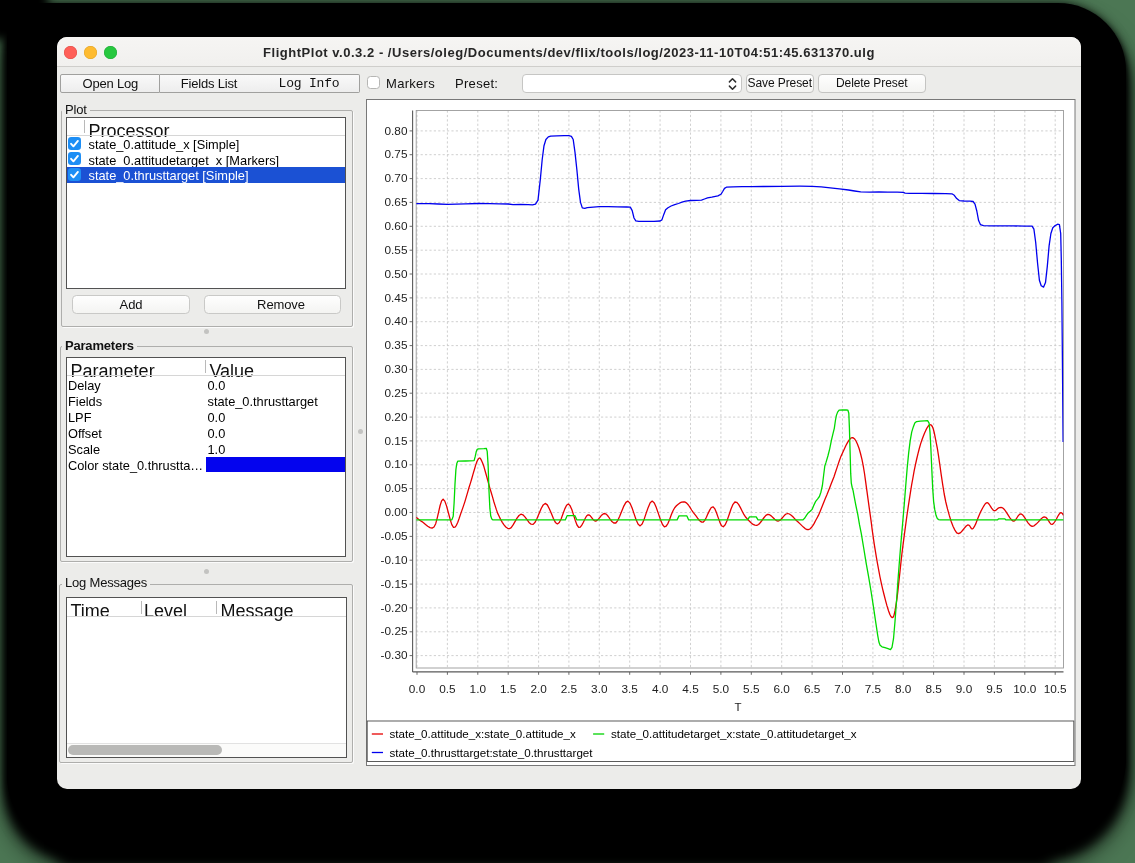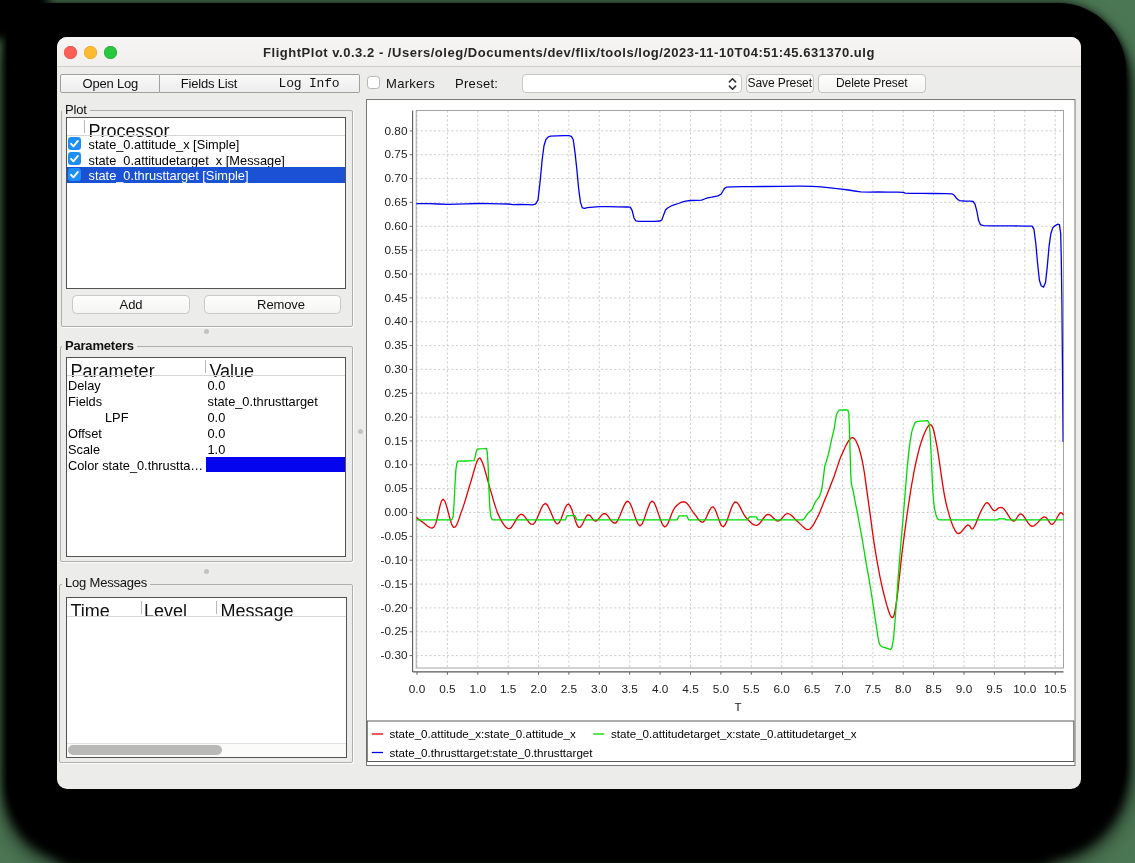--- a/index.html
+++ b/index.html
@@ -58,21 +58,21 @@
             <rect x="0" y="0" width="13" height="13" rx="3.2" fill="#1d8ef5"></rect>
             <path d="M3.1 6.8 L5.4 9.3 L9.9 3.9" stroke="#ffffff" stroke-width="1.9" fill="none" stroke-linecap="round" stroke-linejoin="round"></path>
           </svg></span>
      <span style="position:absolute;left:22px;top:1.5px;">state_0.attitude_x [Simple]</span>
    </div>
    <div class="row" style="left:0;top:33.1px;width:278.5px;height:15.8px;">
      <span style="position:absolute;left:1.5px;top:1.3px;"><svg width="13" height="13" viewBox="0 0 13 13">
             <rect x="0" y="0" width="13" height="13" rx="3.2" fill="#1d8ef5"></rect>
             <path d="M3.1 6.8 L5.4 9.3 L9.9 3.9" stroke="#ffffff" stroke-width="1.9" fill="none" stroke-linecap="round" stroke-linejoin="round"></path>
           </svg></span>
-     <span style="position:absolute;left:22px;top:1.5px;">state_0.attitudetarget_x [Message]</span>
+     <span style="position:absolute;left:22px;top:1.5px;">state_0.attitudetarget_x [Markers]</span>
    </div>
    <div class="row" style="left:0;top:48.9px;width:278.5px;height:15.8px;background:#1b51d4;color:#fff;">
      <span style="position:absolute;left:1.5px;top:1.3px;"><svg width="13" height="13" viewBox="0 0 13 13">
             <rect x="0" y="0" width="13" height="13" rx="3.2" fill="#1d8ef5"></rect>
             <path d="M3.1 6.8 L5.4 9.3 L9.9 3.9" stroke="#ffffff" stroke-width="1.9" fill="none" stroke-linecap="round" stroke-linejoin="round"></path>
           </svg></span>
      <span style="position:absolute;left:22px;top:1.5px;">state_0.thrusttarget [Simple]</span>
    </div>
  </div>
  <div class="btn" style="left:15px;top:257.5px;width:118px;height:19.5px;line-height:17.5px;font-size:13px;border-radius:4.5px;border-color:#c9c9c7;">Add</div>
@@ -83,21 +83,21 @@
  <div class="grplab" style="left:5px;top:300.5px;font-weight:bold;">Parameters</div>
  <div class="tbl" style="left:9px;top:319.5px;width:279.5px;height:200px;text-align:right;">
    <div class="hdr" style="left:3.6px;top:3px;">Parameter</div>
    <div class="hdr" style="left:142.4px;top:3px;">Value</div>
    <div class="vln" style="left:137.9px;top:2.5px;height:13px;"></div>
    <div style="position:absolute;left:0;top:17.5px;width:277.5px;height:1px;background:#d6d6d6;"></div>
    <div class="row" style="left:1px;top:20.2px;">Delay</div>
       <div class="row cell2" style="top:20.2px;">0.0</div>
    <div class="row" style="left:1px;top:36.2px;">Fields</div>
       <div class="row cell2" style="top:36.2px;">state_0.thrusttarget</div>
-   <div class="row" style="left:1px;top:52.2px;padding-left:37px;">LPF</div>
+   <div class="row" style="left:1px;top:52.2px;">LPF</div>
       <div class="row cell2" style="top:52.2px;">0.0</div>
    <div class="row" style="left:1px;top:68.2px;">Offset</div>
       <div class="row cell2" style="top:68.2px;">0.0</div>
    <div class="row" style="left:1px;top:84.2px;">Scale</div>
       <div class="row cell2" style="top:84.2px;">1.0</div>
    <div class="row" style="left:1px;top:100.2px;">Color state_0.thrustta…</div>
    <div style="position:absolute;left:139.2px;top:99px;width:138.8px;height:15.2px;background:#0404ee;"></div>
  </div>
  <div class="dot" style="left:147px;top:532px;"></div>
 

